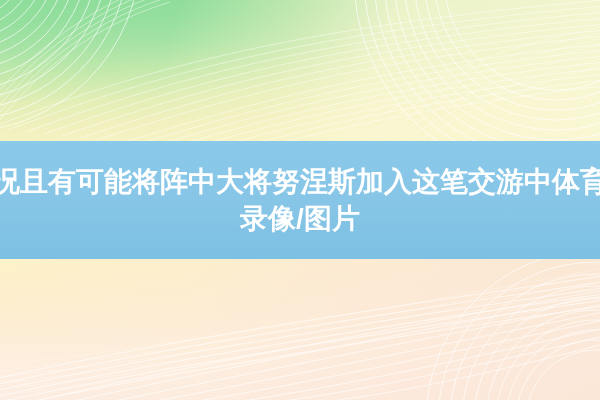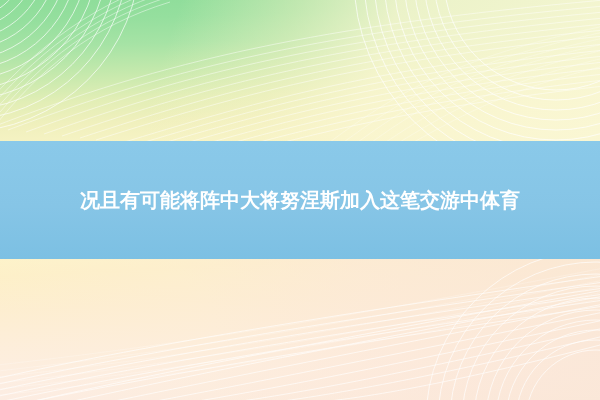--- a/index.html
+++ b/index.html
@@ -74,21 +74,21 @@
     position:absolute;left:0;top:141px;
     width:600px;height:118px;
     background:linear-gradient(180deg,#8ac9e9 0%,#86c5e6 55%,#7cc0e3 100%);
   }
   #headline{
     position:absolute;left:0;top:141px;
     width:600px;height:118px;
     display:flex;flex-direction:column;
     align-items:center;justify-content:center;
     color:#ffffff;
-    font-size:20px;
+    font-size:28px;
     font-weight:bold;
     line-height:37px;
     letter-spacing:0px;
     text-align:center;
     white-space:nowrap;
     box-sizing:border-box;
     padding:0 2px;
   }
   #headline .hl-line{display:block;}
 
@@ -216,15 +216,16 @@
       <path d="M-10,384 C96,372 236,358 604,286"></path>
       <path d="M-10,390 C98,378 238,364 604,292"></path>
       <path d="M-10,396 C100,384 240,370 604,298"></path>
     </g>
   </svg>
 
   <div id="text-band"></div>
 
   <div id="headline">
     <span class="hl-line">况且有可能将阵中大将努涅斯加入这笔交游中体育</span>
+    <span class="hl-line">录像/图片</span>
   </div>
 
 </div>
 
 </body></html>

